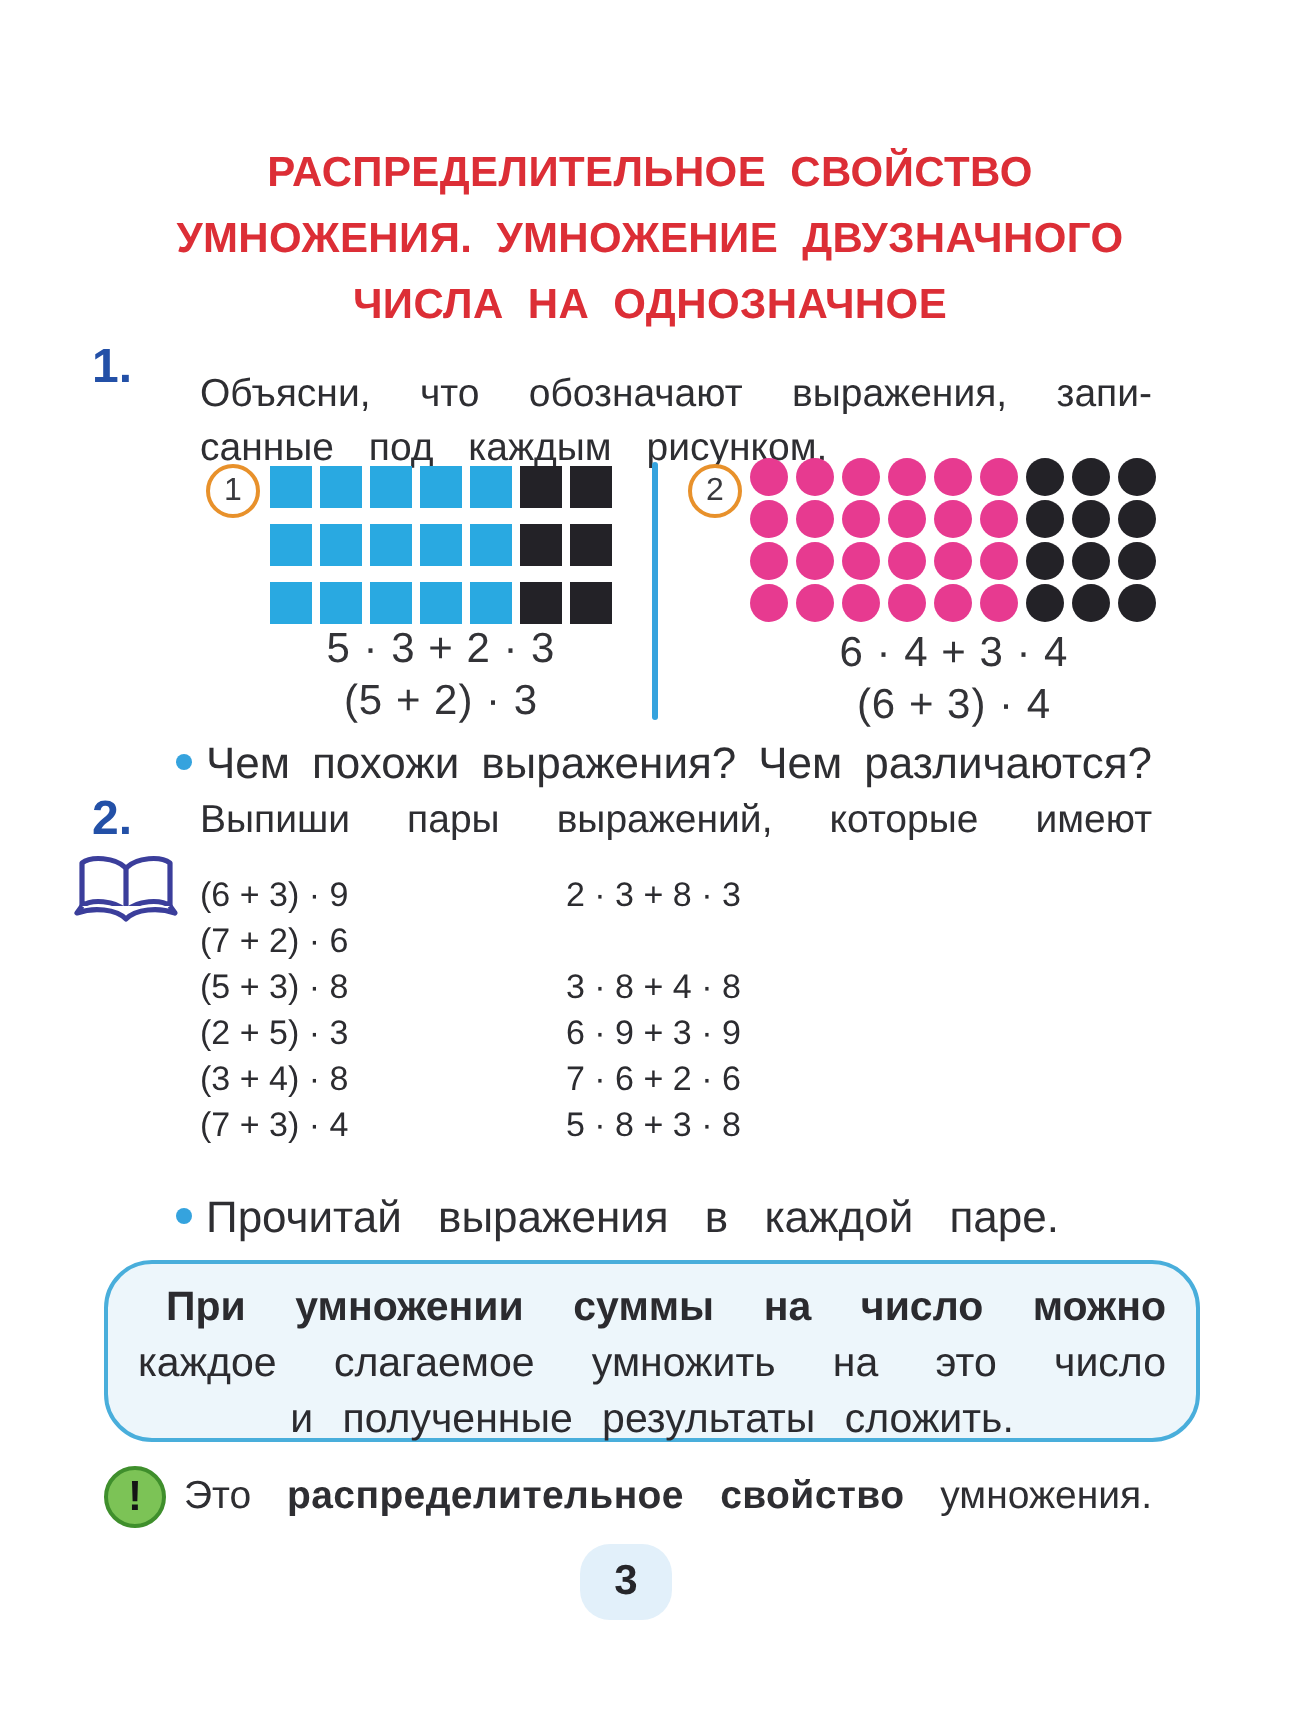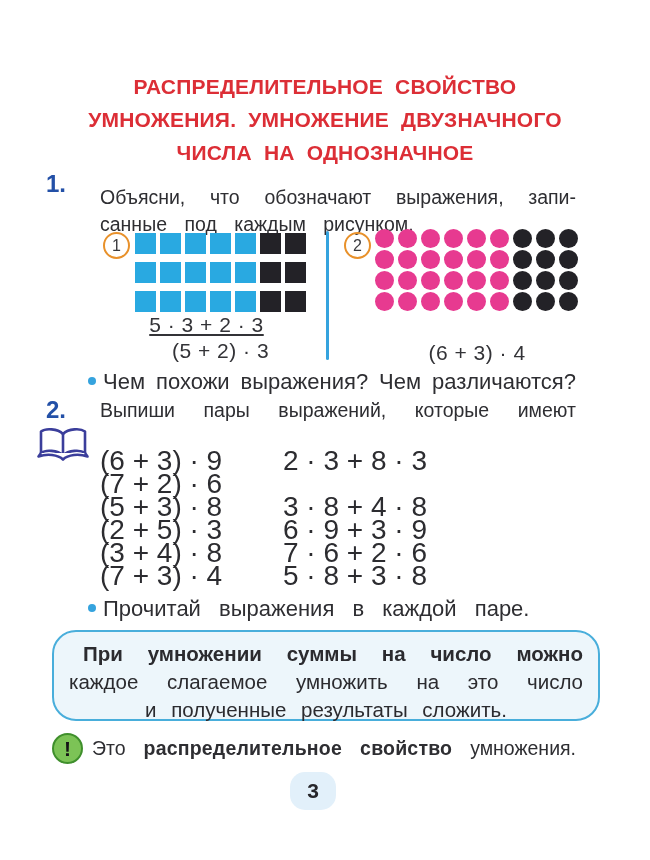--- a/index.html
+++ b/index.html
@@ -46,30 +46,30 @@
   .circ-label{position:absolute;width:27px;height:27px;border:2px solid var(--orange);
     border-radius:50%;text-align:center;font-size:16px;line-height:23px;color:#3a3a3e;}
   .label1{left:103px;top:4px;}
   .label2{left:344px;top:4px;}
   .grid{position:absolute;display:grid;justify-content:start;}
   .grid1{left:135px;top:5px;gap:8px 4px;}
   .grid2{left:375px;top:1px;gap:2px 4px;}
   .cell{width:21px;height:21px;}
   .cell.circle{width:19px;height:19px;border-radius:50%;}
   .expr{position:absolute;font-size:21px;text-align:center;color:#333337;letter-spacing:.5px;}
-  .e1a{left:116px;top:85px;width:181px;text-decoration:underline;}
+  .e1a{left:130px;top:85px;width:181px;}
   .e1b{left:130px;top:111px;width:181px;}
   .e2a{left:372px;top:87px;width:210px;}
   .e2b{left:372px;top:113px;width:210px;}
   .divider{position:absolute;left:326px;top:3px;width:3px;height:129px;
     background:var(--accent-blue);border-radius:2px;}
   
   .book{position:absolute;left:36px;top:424px;}
   
-  .pairs{position:absolute;left:100px;top:449px;width:420px;font-size:28px;line-height:23px;color:#2c2c30;}
+  .pairs{position:absolute;left:100px;top:436px;width:420px;font-size:17px;line-height:23px;color:#2c2c30;}
   .pair-row{display:flex;}
   .pair-left{width:183px;}
   
   .rulebox{position:absolute;left:52px;top:630px;width:548px;height:91px;
     background:var(--box-bg);border:2px solid #49AEDB;border-radius:24px;
     padding:8px 15px 0 15px;font-size:20.5px;line-height:28px;color:#2b2b2f;}
   .rulebox .indent{padding-left:14px;font-weight:bold;}
   .cline{text-align:center;word-spacing:9px;}
   
   .note{position:absolute;left:52px;top:732px;width:530px;}
@@ -166,20 +166,21 @@
         <div class="cell circle" style="background: rgb(231, 58, 144);"></div>
         <div class="cell circle" style="background: rgb(231, 58, 144);"></div>
         <div class="cell circle" style="background: rgb(231, 58, 144);"></div>
         <div class="cell circle" style="background: rgb(231, 58, 144);"></div>
         <div class="cell circle" style="background: rgb(231, 58, 144);"></div>
         <div class="cell circle" style="background: rgb(231, 58, 144);"></div>
         <div class="cell circle" style="background: rgb(35, 34, 39);"></div>
         <div class="cell circle" style="background: rgb(35, 34, 39);"></div>
         <div class="cell circle" style="background: rgb(35, 34, 39);"></div>
       </div>
+    <div class="expr e2a">6 · 4 + 3 · 4</div>
     <div class="expr e2b">(6 + 3) · 4</div>
   </div>
 
   <div class="bullet b1">
     <span class="dot"></span>
     <span class="btext jline">Чем похожи выражения? Чем различаются?</span>
   </div>
 
   <div class="ex-num ex2-num">2.</div>
   <div class="book">

